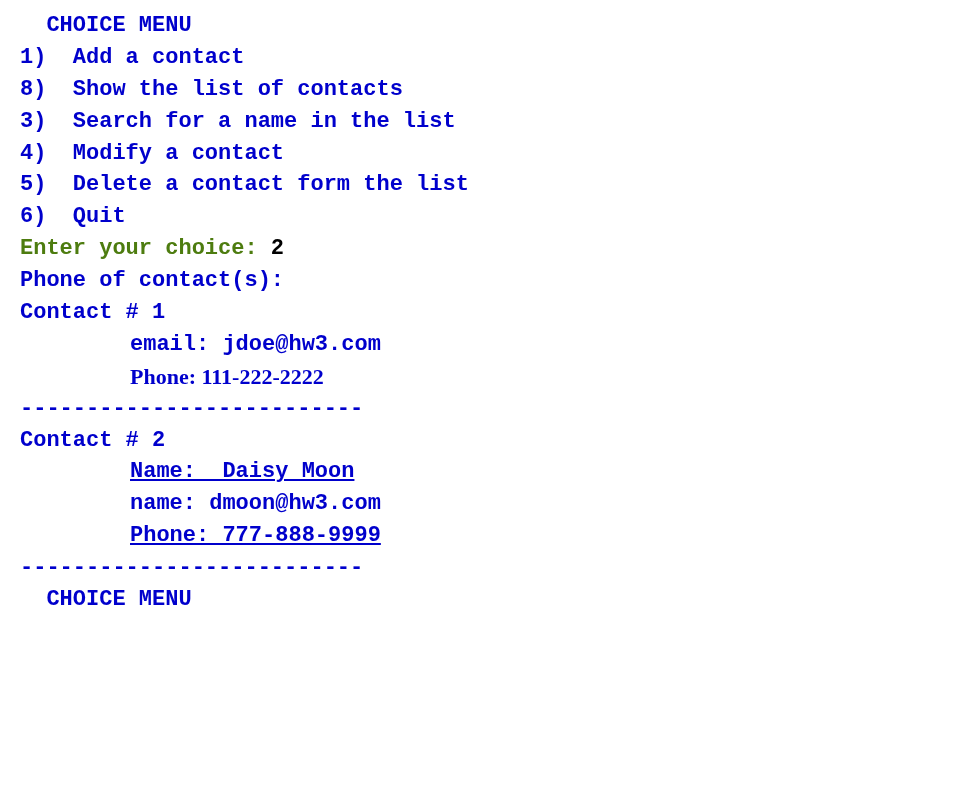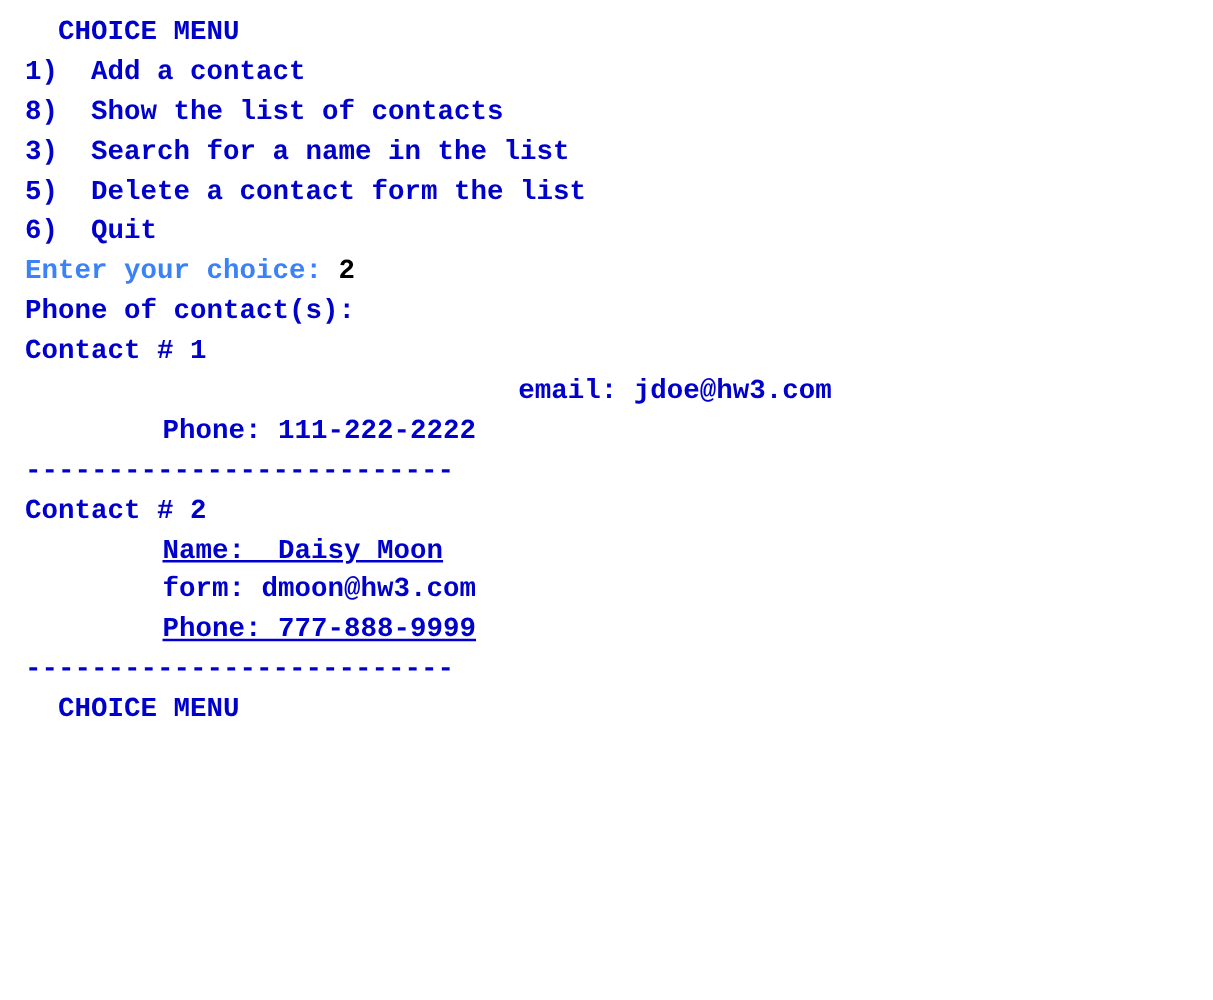--- a/index.html
+++ b/index.html
@@ -30,58 +30,59 @@
       color: #0000cc;
     }
 
     .choice-input-line {
       display: flex;
       flex-direction: row;
       white-space: pre;
     }
 
     .choice-input-line .prompt {
-      color: #3b82f6;
+      color: #4d7c0f;
     }
 
     .choice-input-line .value {
       color: #000000;
     }
 
     .separator {
       color: #0000cc;
     }
   </style>
 </head>
 <body>
 
 <div class="terminal-output">
 
   <div class="line">  CHOICE MENU</div>
 
   <div class="line">1)  Add a contact</div>
   <div class="line">8)  Show the list of contacts</div>
   <div class="line">3)  Search for a name in the list</div>
+  <div class="line">4)  Modify a contact</div>
   <div class="line">5)  Delete a contact form the list</div>
   <div class="line">6)  Quit</div>
 
   <div class="choice-input-line">
     <span class="prompt">Enter your choice: </span><span class="value">2</span>
   </div>
 
   <div class="line">Phone of contact(s):</div>
 
   <div class="line">Contact # 1</div>
-  <div class="line" style="padding-left:110px;text-align:center;">email: jdoe@hw3.com</div>
-  <div class="line" style="padding-left:110px;">Phone: 111-222-2222</div>
+  <div class="line" style="padding-left:110px;">email: jdoe@hw3.com</div>
+  <div class="line" style="padding-left:110px;font-family:Liberation Serif, serif;">Phone: 111-222-2222</div>
 
   <div class="line separator">--------------------------</div>
 
   <div class="line">Contact # 2</div>
   <div class="line" style="padding-left:110px;text-decoration:underline;">Name:  Daisy Moon</div>
-  <div class="line" style="padding-left:110px;">form: dmoon@hw3.com</div>
+  <div class="line" style="padding-left:110px;">name: dmoon@hw3.com</div>
   <div class="line" style="padding-left:110px;text-decoration:underline;">Phone: 777-888-9999</div>
 
   <div class="line separator">--------------------------</div>
 
   <div class="line">  CHOICE MENU</div>
 
 </div>
 
 </body></html>

